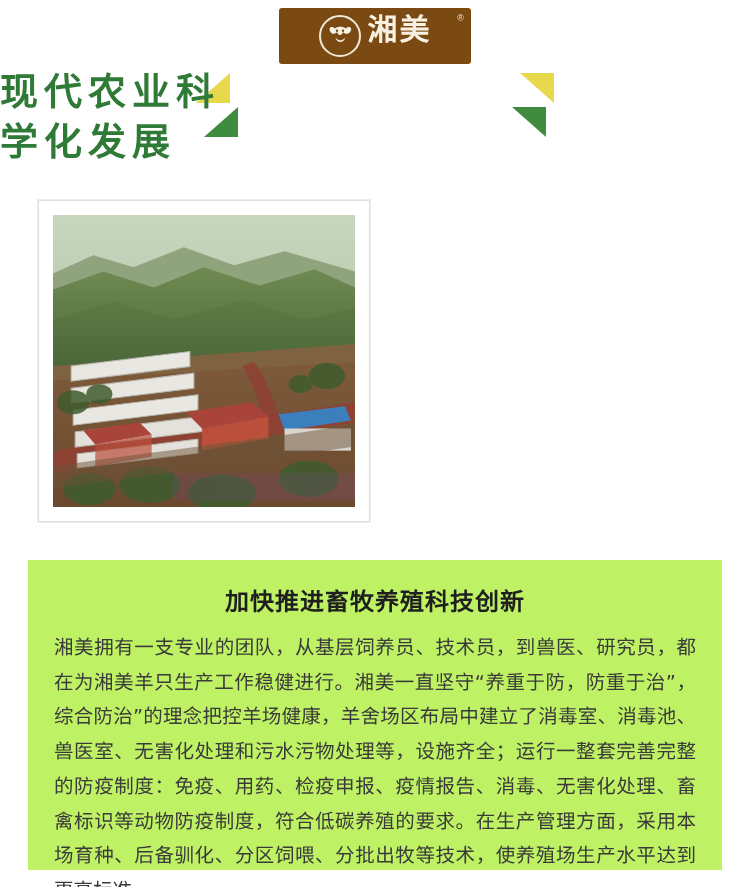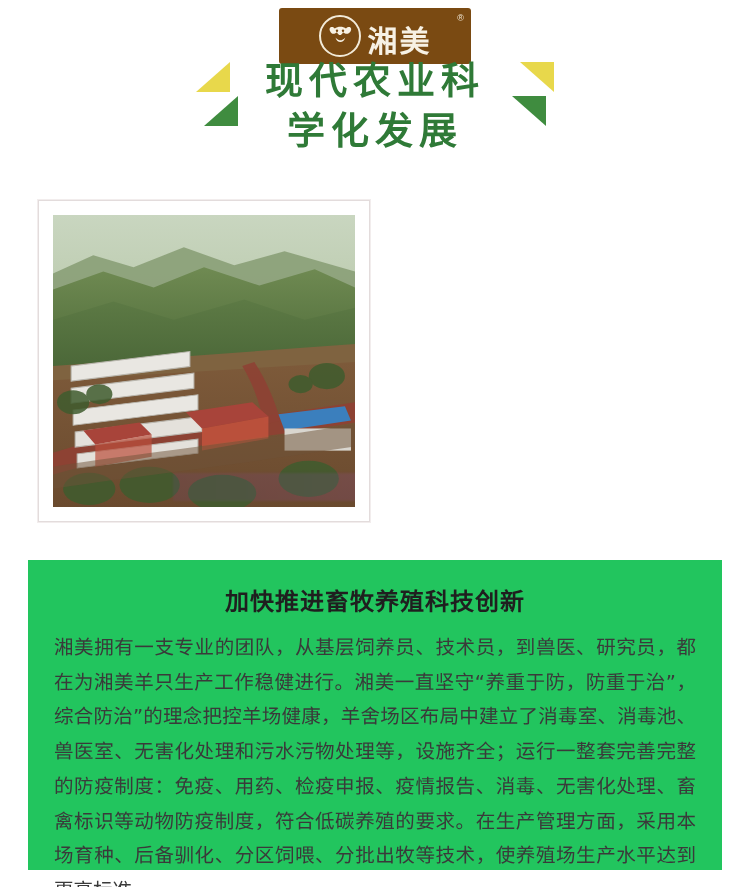--- a/index.html
+++ b/index.html
@@ -32,21 +32,21 @@
     height: 56px;
     background: #7a4a12;
     border-radius: 3px;
     display: flex;
     align-items: center;
     justify-content: center;
     overflow: hidden;
   }
   .logo-inner {
     display: flex;
-    align-items: flex-end;
+    align-items: flex-start;
     gap: 7px;
   }
   .logo-mark {
     position: relative;
     width: 38px;
     height: 38px;
     border-radius: 50%;
     border: 2px solid #f2ead8;
     display: flex;
     align-items: center;
@@ -66,24 +66,23 @@
     top: 6px;
     right: 7px;
     color: #f3ead7;
     font-size: 9px;
     line-height: 1;
   }
 
   
   .head-block {
     position: absolute;
-    top: 56px;
+    top: 67px;
     left: 0;
     width: 750px;
-    text-align: center;
   }
   .head-line {
     position: relative;
     display: block;
     color: #2f7a37;
     font-size: 38px;
     font-weight: 700;
     letter-spacing: 6px;
     line-height: 1.32;
     font-family: "DejaVu Sans", sans-serif;
@@ -168,21 +167,21 @@
     font-family: "DejaVu Sans", sans-serif;
   }
 
   
   .panel {
     position: absolute;
     left: 28px;
     top: 560px;
     width: 694px;
     height: 310px;
-    background: #22c55e;
+    background: #bef264;
   }
   .panel-title {
     margin: 22px 0 14px 0;
     text-align: center;
     color: #1f1f1f;
     font-size: 24px;
     font-weight: 700;
     letter-spacing: 1px;
     font-family: "DejaVu Sans", sans-serif;
   }

